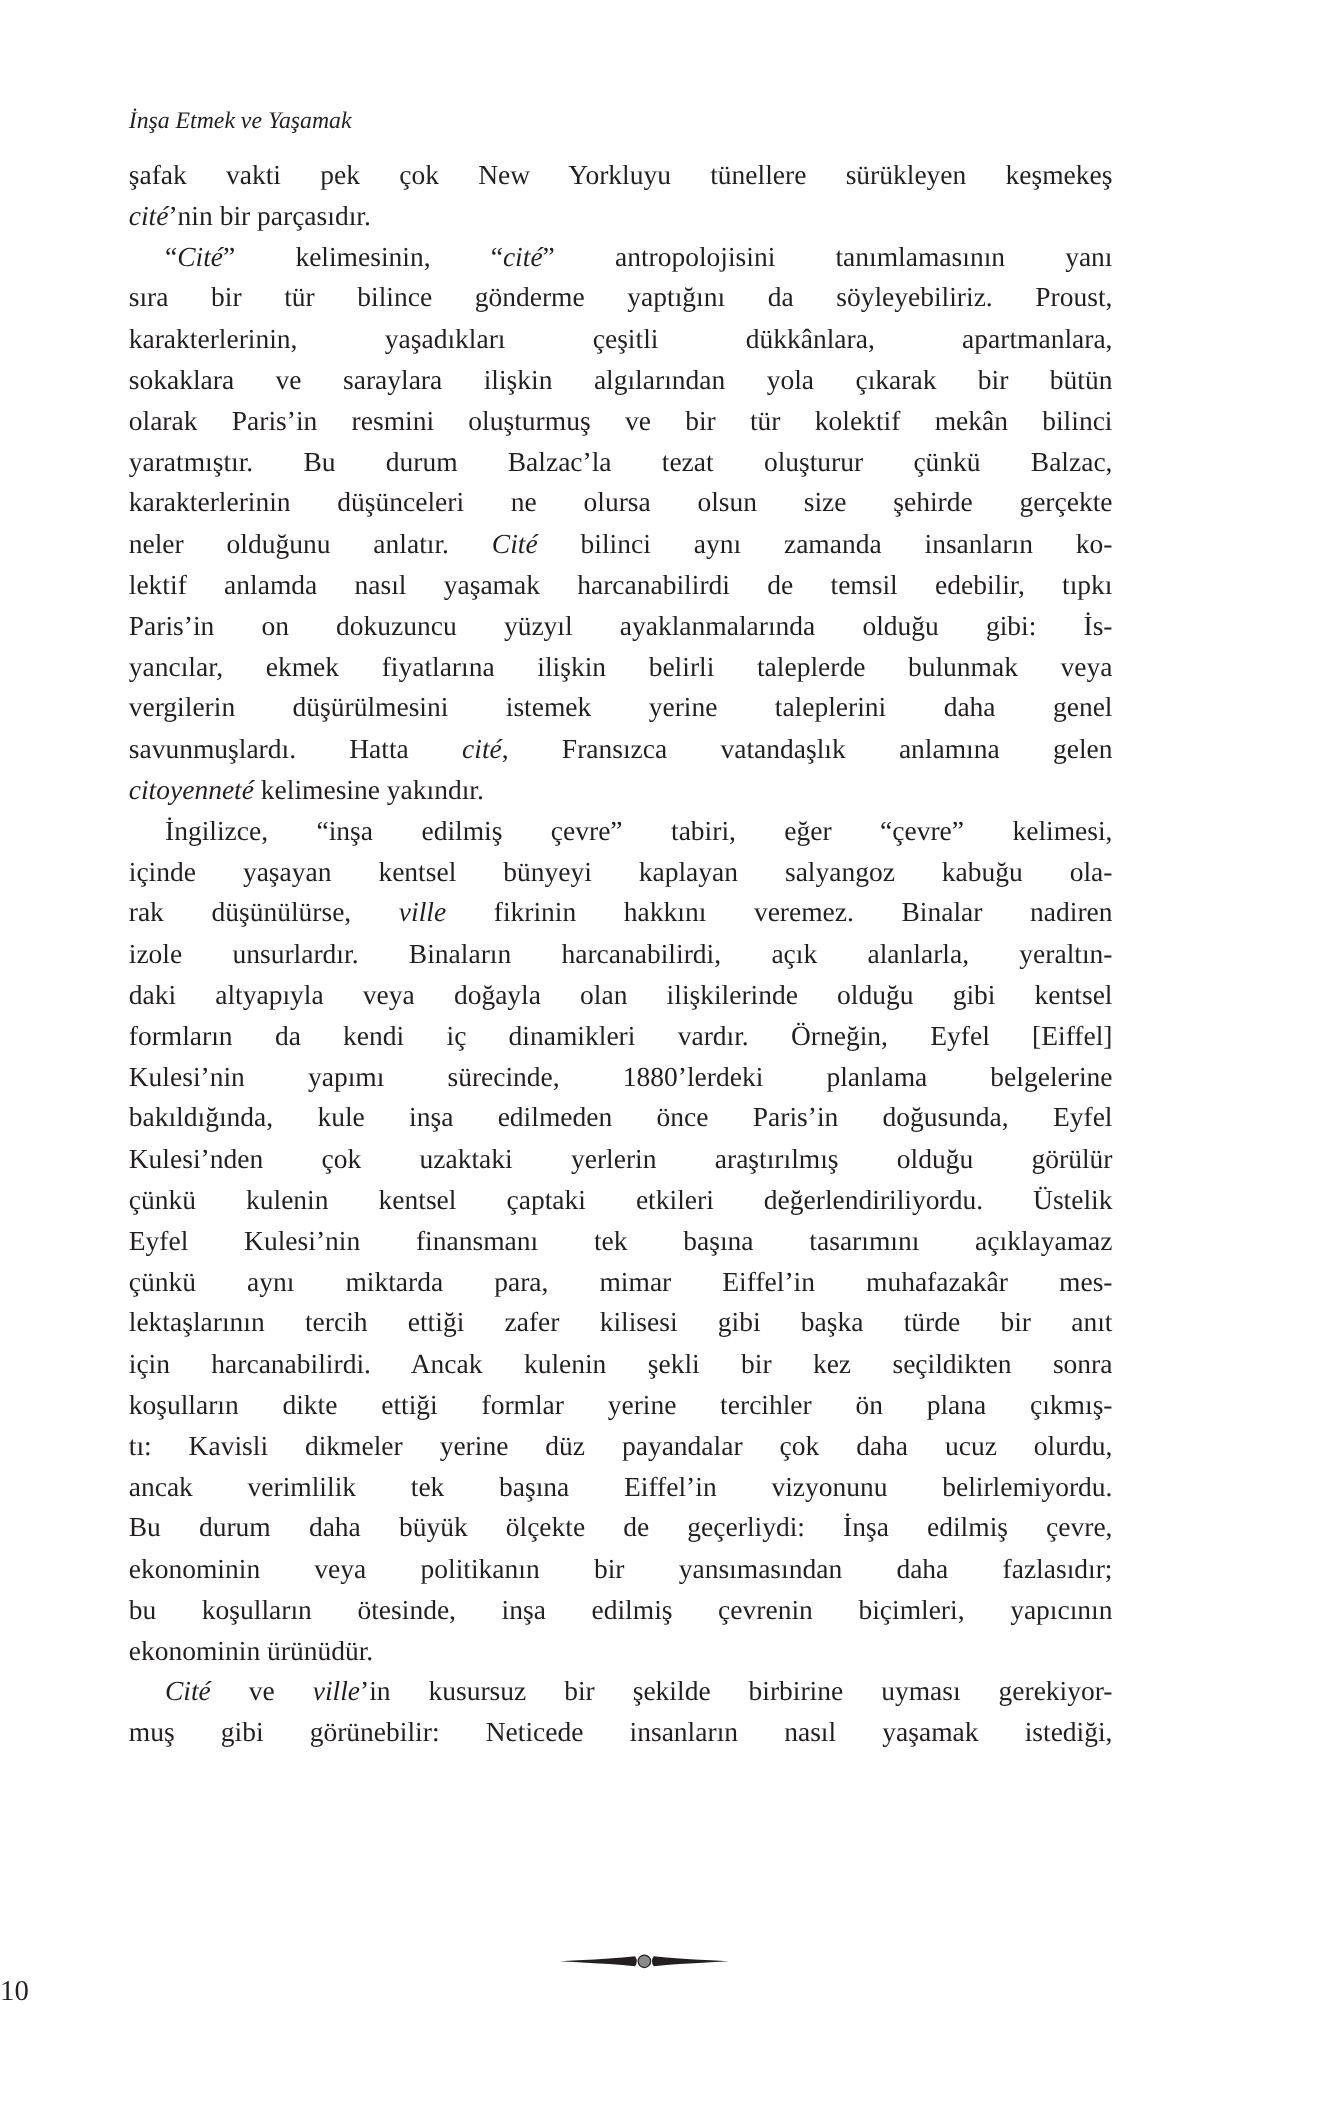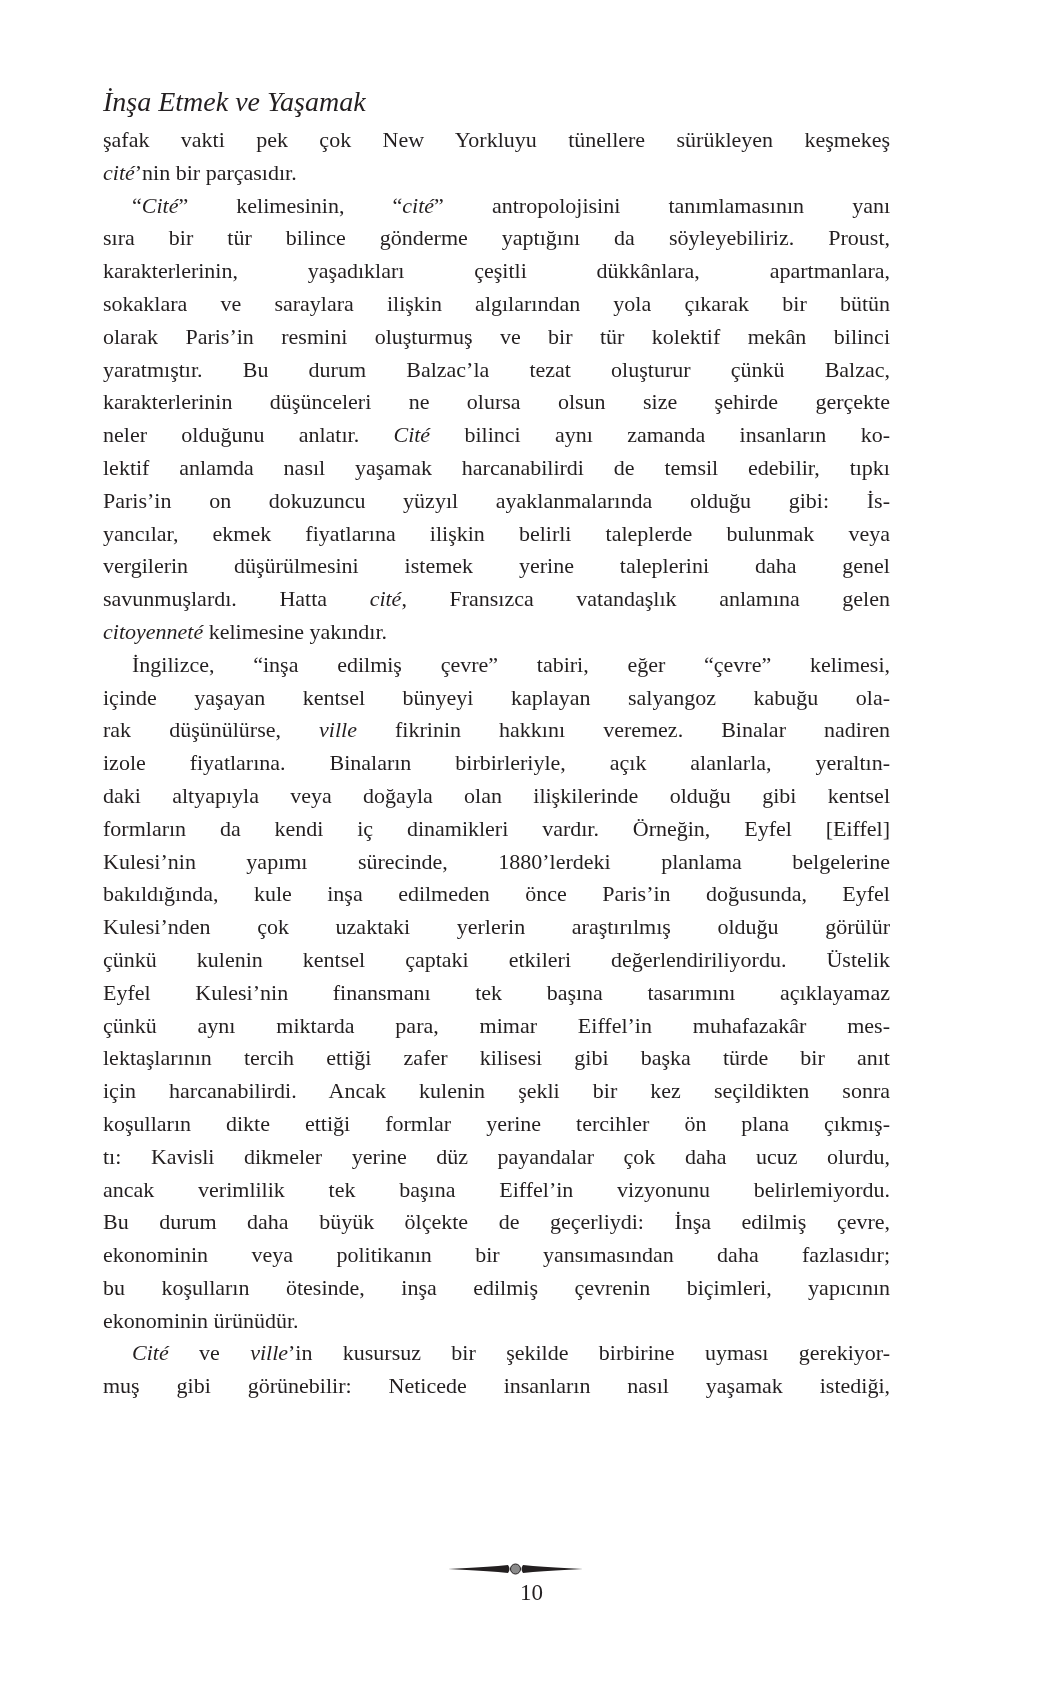--- a/index.html
+++ b/index.html
@@ -4,38 +4,38 @@
 <style>
   html, body { margin: 0; padding: 0; background: #ffffff; }
   body { width: 1063px; height: 1693px; position: relative; overflow: hidden; }
   .page {
     position: absolute; left: 0; top: 0; width: 1063px; height: 1693px;
     background: #ffffff; color: #231f20;
     font-family: "Liberation Serif", "DejaVu Serif", serif;
   }
   .running-head {
     position: absolute; left: 103px; top: 86px;
-    font-style: italic; font-size: 28px; color: #231f20; text-align: center;
+    font-style: italic; font-size: 19px; color: #231f20; text-align: center;
   }
   .body-text {
     position: absolute; left: 103px; top: 124px; width: 787px;
   }
   .line {
     font-size: 22px; line-height: 32.8px; height: 32.8px;
     white-space: nowrap; text-align: justify; text-align-last: justify;
   }
   .line.last { text-align-last: left; }
   .line.indent { padding-left: 29px; font-family: Liberation Serif, serif; }
   i { font-style: italic; }
   .ornament {
     position: absolute; left: 448px; top: 1562px; width: 135px; height: 14px;
   }
   .page-number {
     position: absolute; left: 0; width: 1063px; top: 1580px;
-    text-align: center; font-size: 23px;
+    font-size: 23px;
   }
 </style>
 </head>
 <body>
 
 <div class="page">
   <div class="running-head">İnşa Etmek ve Yaşamak</div>
   <div class="body-text" id="body-text">
       <div class="line"><span>şafak vakti pek çok New Yorkluyu tünellere sürükleyen keşmekeş</span></div>
       <div class="line last"><i>cité</i><span>’nin bir parçasıdır.</span></div>
@@ -49,21 +49,21 @@
       <div class="line"><span>neler olduğunu anlatır. </span><i>Cité</i><span> bilinci aynı zamanda insanların ko-</span></div>
       <div class="line"><span>lektif anlamda nasıl yaşamak harcanabilirdi de temsil edebilir, tıpkı</span></div>
       <div class="line"><span>Paris’in on dokuzuncu yüzyıl ayaklanmalarında olduğu gibi: İs-</span></div>
       <div class="line"><span>yancılar, ekmek fiyatlarına ilişkin belirli taleplerde bulunmak veya</span></div>
       <div class="line"><span>vergilerin düşürülmesini istemek yerine taleplerini daha genel</span></div>
       <div class="line"><span>savunmuşlardı. Hatta </span><i>cité</i><span>, Fransızca vatandaşlık anlamına gelen</span></div>
       <div class="line last"><i>citoyenneté</i><span> kelimesine yakındır.</span></div>
       <div class="line indent"><span>İngilizce, “inşa edilmiş çevre” tabiri, eğer “çevre” kelimesi,</span></div>
       <div class="line"><span>içinde yaşayan kentsel bünyeyi kaplayan salyangoz kabuğu ola-</span></div>
       <div class="line"><span>rak düşünülürse, </span><i>ville</i><span> fikrinin hakkını veremez. Binalar nadiren</span></div>
-      <div class="line"><span>izole fiyatlarına. Binaların birbirleriyle, açık alanlarla, yeraltın-</span></div>
+      <div class="line"><span>izole unsurlardır. Binaların harcanabilirdi, açık alanlarla, yeraltın-</span></div>
       <div class="line"><span>daki altyapıyla veya doğayla olan ilişkilerinde olduğu gibi kentsel</span></div>
       <div class="line"><span>formların da kendi iç dinamikleri vardır. Örneğin, Eyfel [Eiffel]</span></div>
       <div class="line"><span>Kulesi’nin yapımı sürecinde, 1880’lerdeki planlama belgelerine</span></div>
       <div class="line"><span>bakıldığında, kule inşa edilmeden önce Paris’in doğusunda, Eyfel</span></div>
       <div class="line"><span>Kulesi’nden çok uzaktaki yerlerin araştırılmış olduğu görülür</span></div>
       <div class="line"><span>çünkü kulenin kentsel çaptaki etkileri değerlendiriliyordu. Üstelik</span></div>
       <div class="line"><span>Eyfel Kulesi’nin finansmanı tek başına tasarımını açıklayamaz</span></div>
       <div class="line"><span>çünkü aynı miktarda para, mimar Eiffel’in muhafazakâr mes-</span></div>
       <div class="line"><span>lektaşlarının tercih ettiği zafer kilisesi gibi başka türde bir anıt</span></div>
       <div class="line"><span>için harcanabilirdi. Ancak kulenin şekli bir kez seçildikten sonra</span></div>

